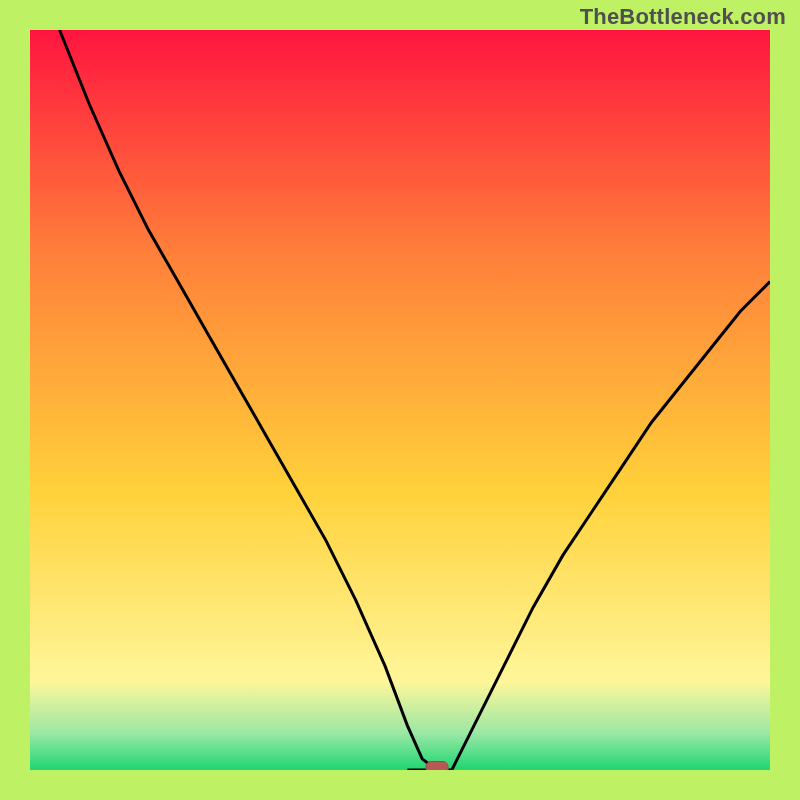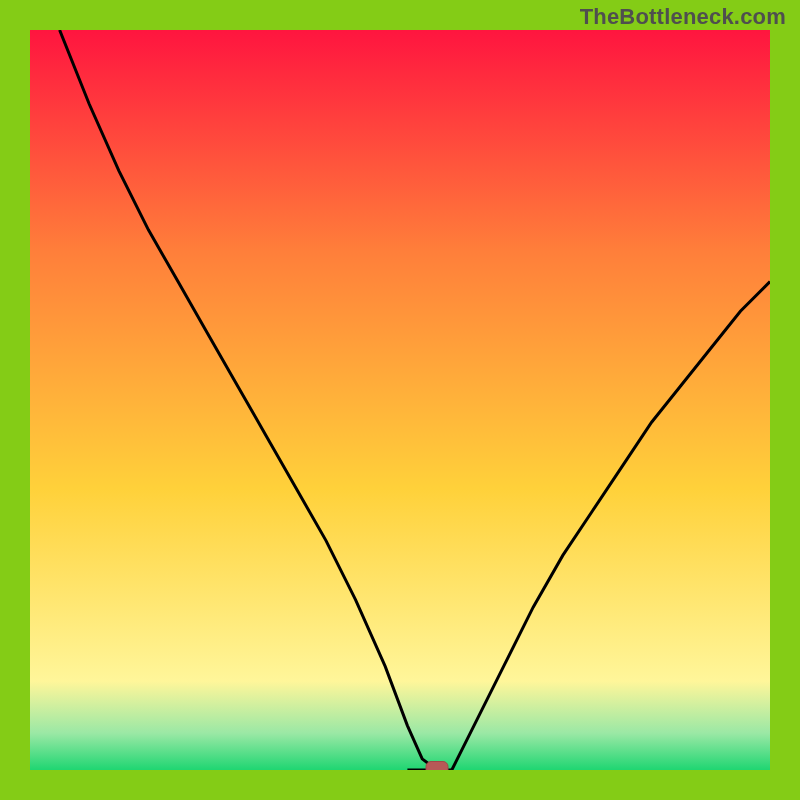--- a/index.html
+++ b/index.html
@@ -8,21 +8,21 @@
     width: 800px;
     height: 800px;
     background: #000;
     font-family: Arial, Helvetica, sans-serif;
     overflow: hidden;
   }
   .frame {
     position: relative;
     width: 800px;
     height: 800px;
-    background: #84cc16;
+    background: #bef264;
   }
   .watermark {
     position: absolute;
     top: 4px;
     right: 14px;
     color: #4f4f4f;
     font-size: 22px;
     font-weight: 600;
     letter-spacing: 0.2px;
     z-index: 4;

